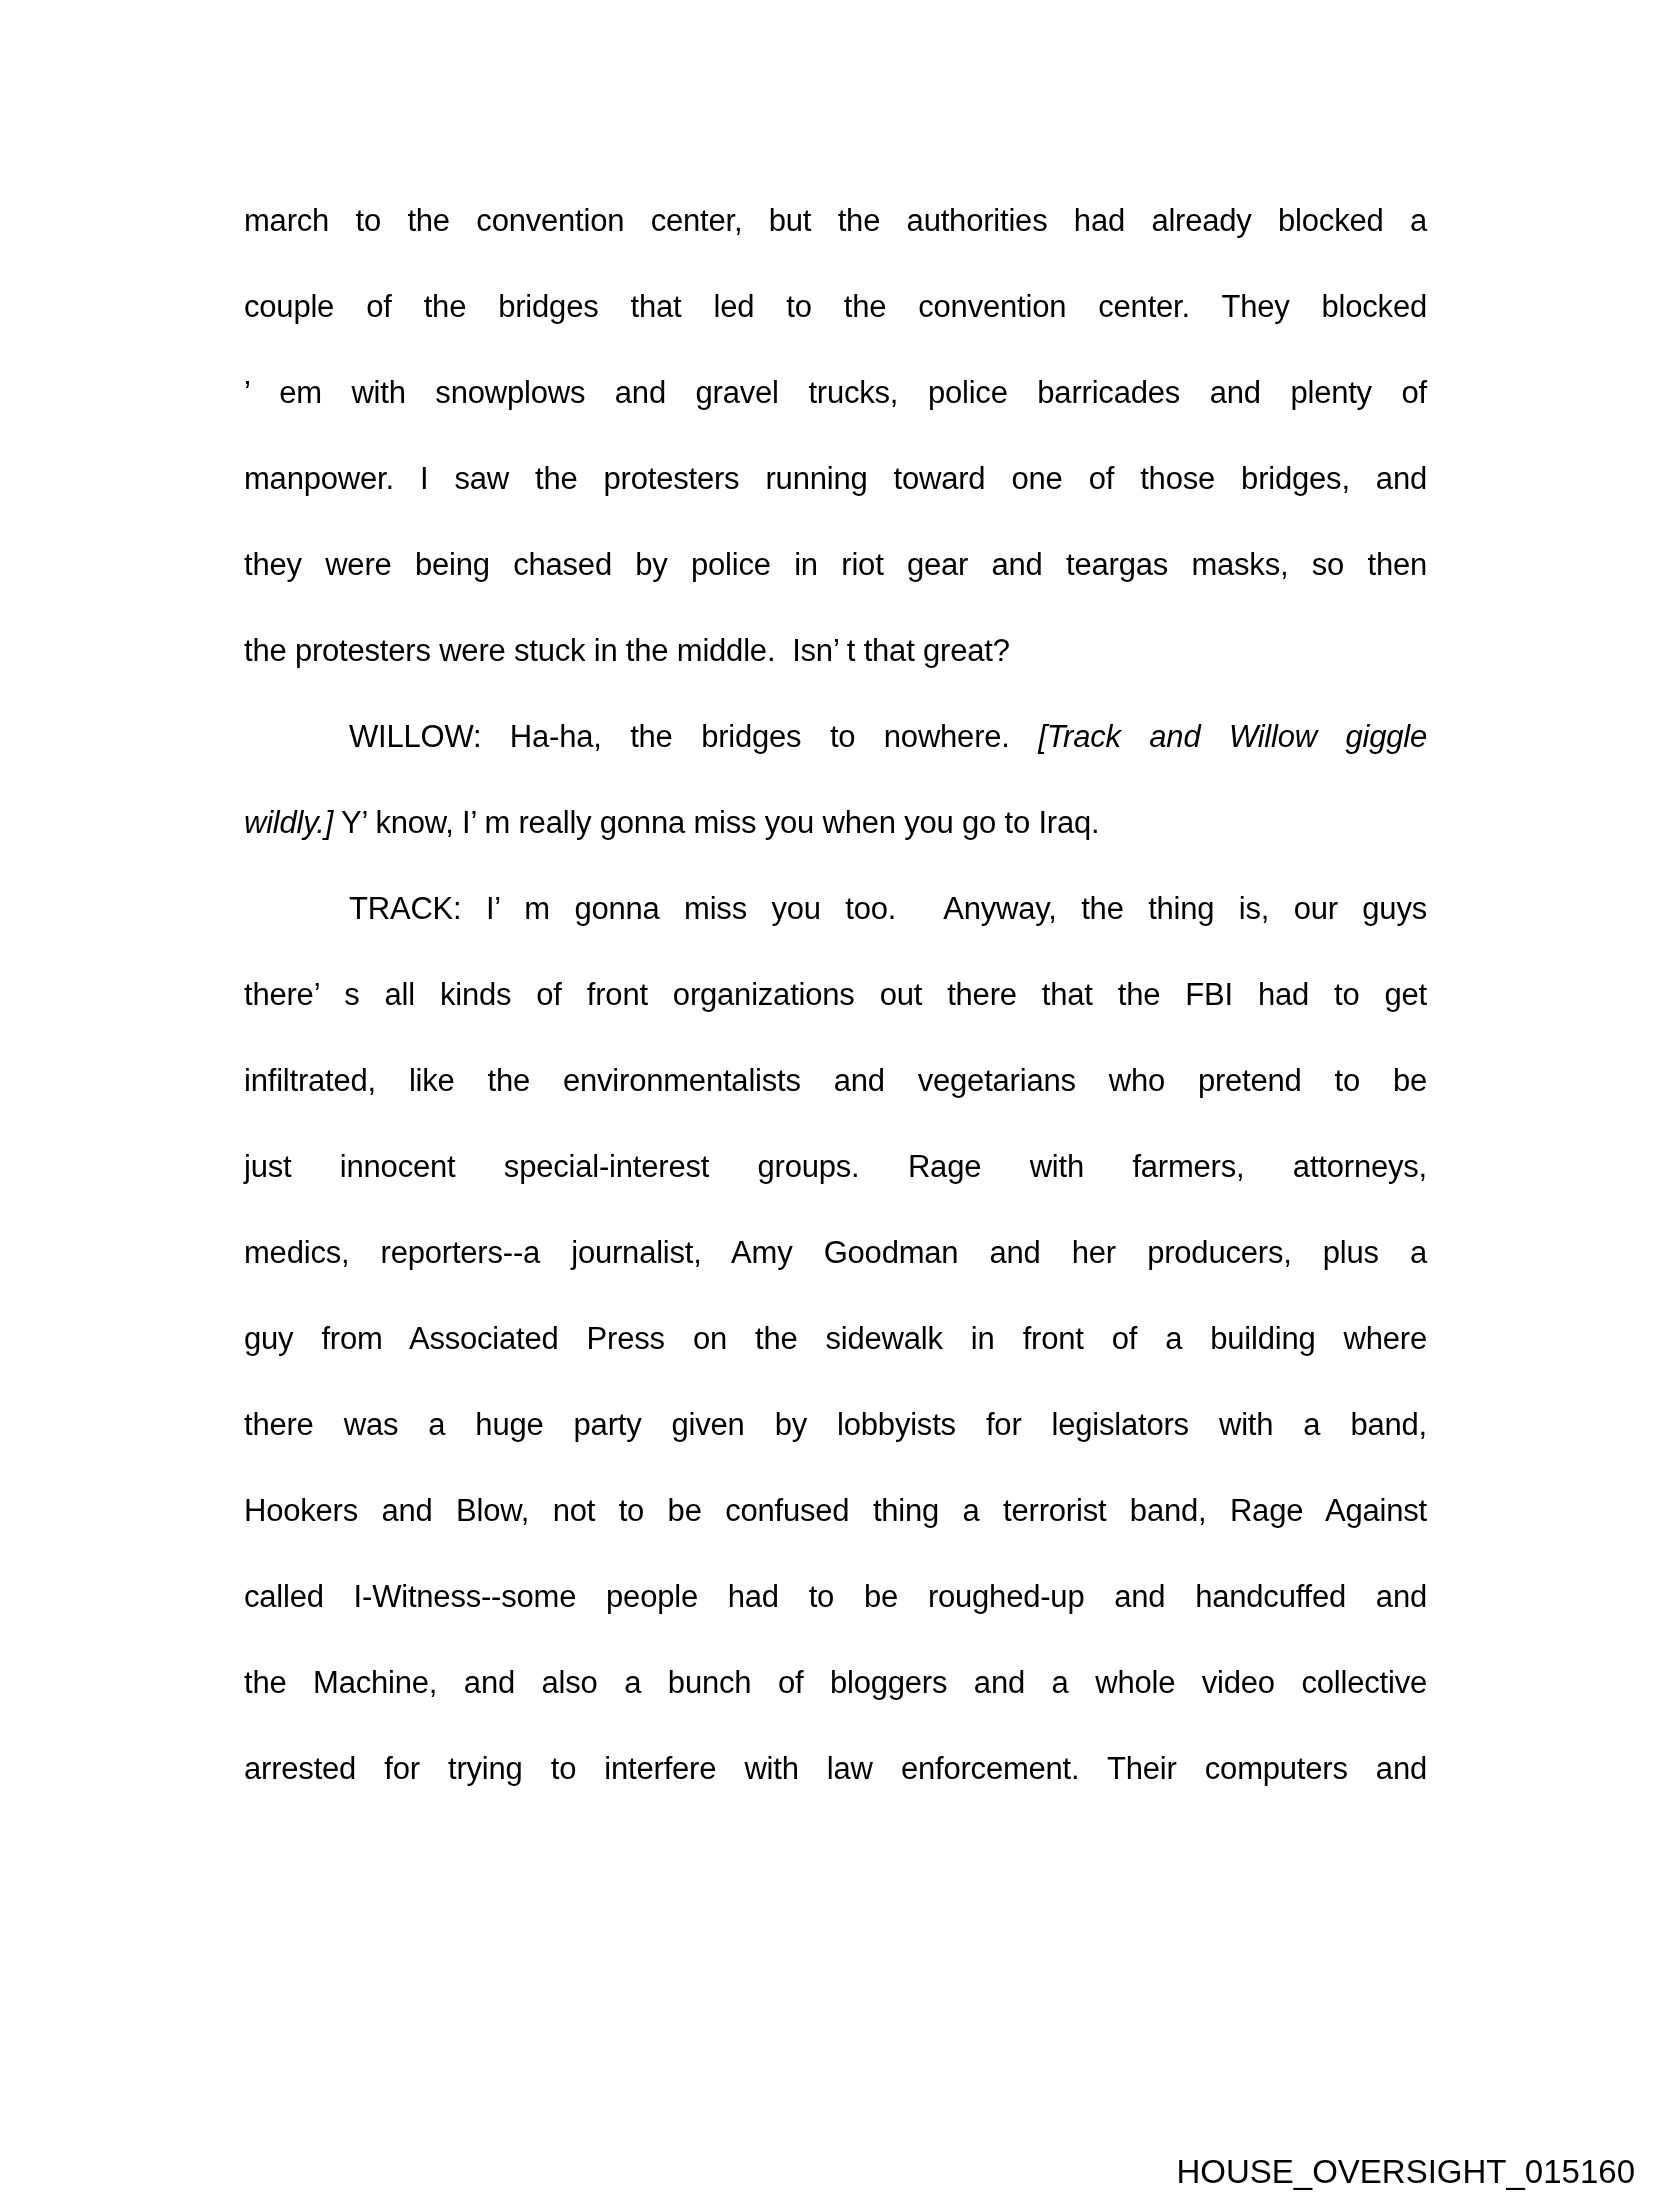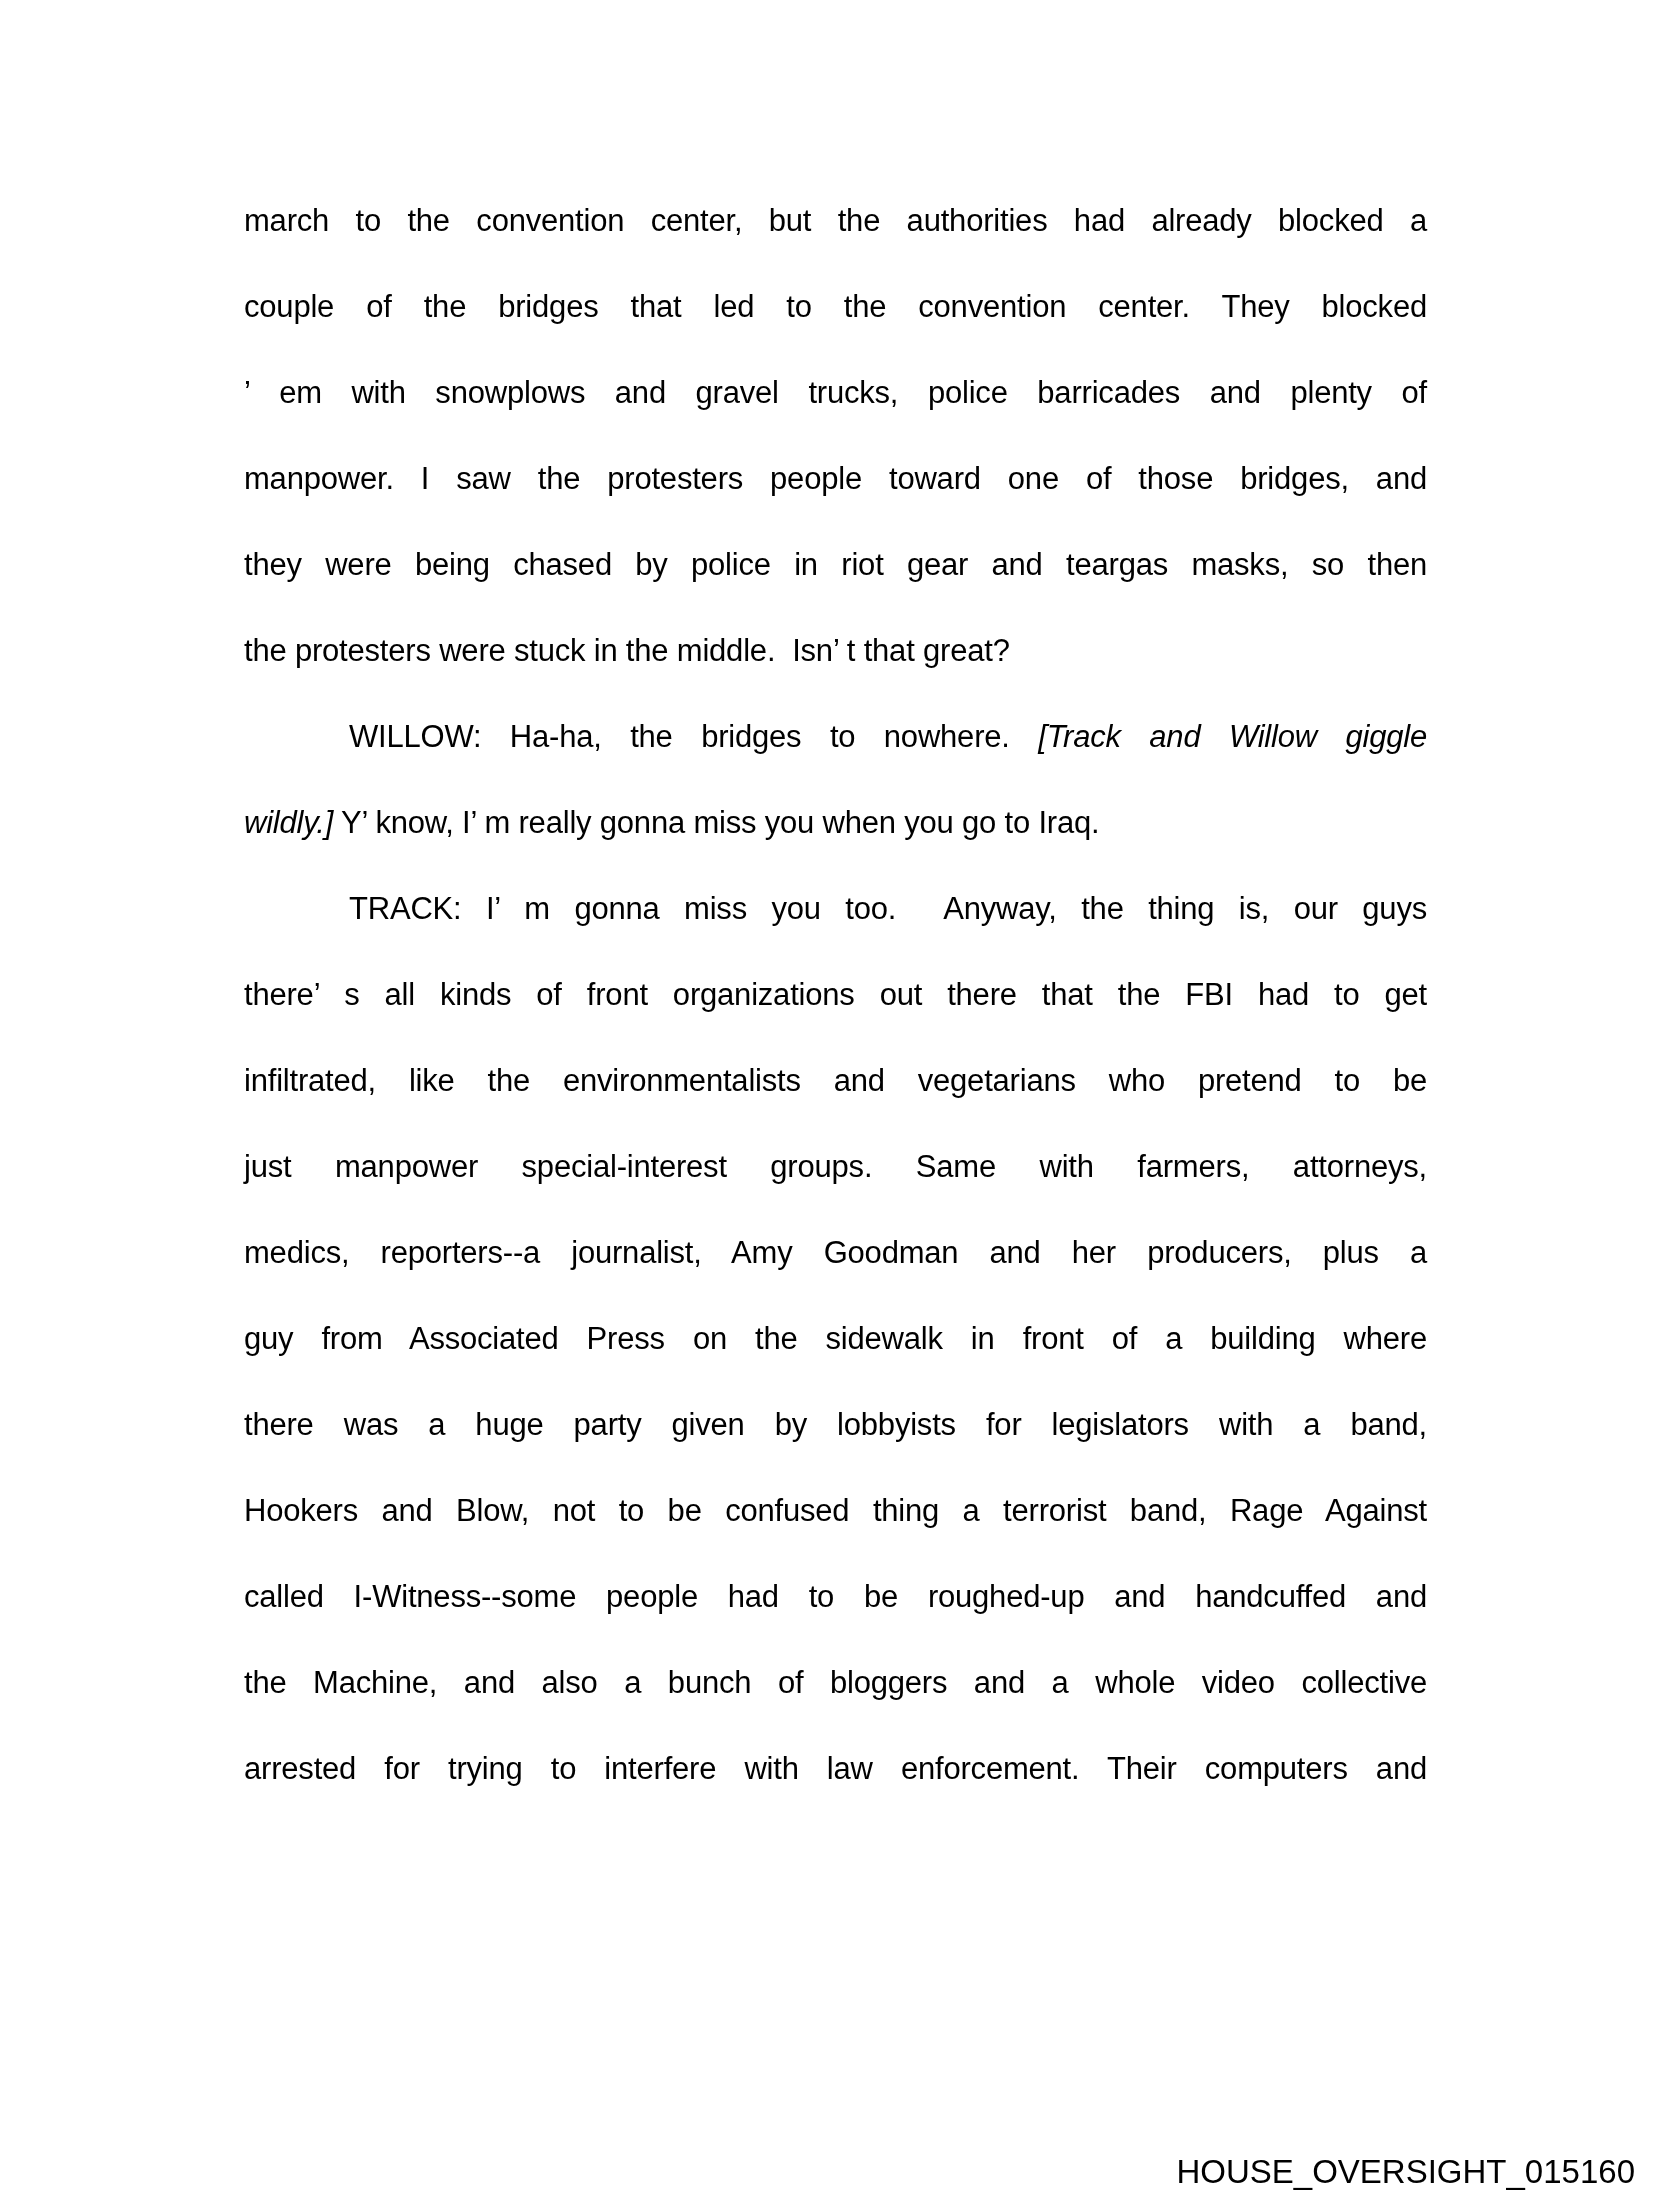--- a/index.html
+++ b/index.html
@@ -58,29 +58,29 @@
   }
 </style>
 </head>
 <body>
 
 <div class="page">
   <div id="text-block">
       <div class="line"><span class="seg">march to the convention center, but the authorities had already blocked a</span></div>
       <div class="line"><span class="seg">couple of the bridges that led to the convention center. They blocked</span></div>
       <div class="line"><span class="seg">’ em with snowplows and gravel trucks, police barricades and plenty of</span></div>
-      <div class="line"><span class="seg">manpower. I saw the protesters people toward one of those bridges, and</span></div>
+      <div class="line"><span class="seg">manpower. I saw the protesters running toward one of those bridges, and</span></div>
       <div class="line"><span class="seg">they were being chased by police in riot gear and teargas masks, so then</span></div>
       <div class="line last"><span class="seg">the protesters were stuck in the middle.&nbsp; Isn’ t that great?</span></div>
       <div class="line indent"><span class="seg">WILLOW: Ha-ha, the bridges to nowhere. </span><span class="seg italic">[Track and Willow giggle</span></div>
       <div class="line last"><span class="seg italic">wildly.]</span><span class="seg"> Y’ know, I’ m really gonna miss you when you go to Iraq.</span></div>
       <div class="line indent"><span class="seg">TRACK: I’ m gonna miss you too.&nbsp; Anyway, the thing is, our guys</span></div>
       <div class="line"><span class="seg">there’ s all kinds of front organizations out there that the FBI had to get</span></div>
       <div class="line"><span class="seg">infiltrated, like the environmentalists and vegetarians who pretend to be</span></div>
-      <div class="line"><span class="seg">just manpower special-interest groups. Same with farmers, attorneys,</span></div>
+      <div class="line"><span class="seg">just innocent special-interest groups. Rage with farmers, attorneys,</span></div>
       <div class="line"><span class="seg">medics, reporters--a journalist, Amy Goodman and her producers, plus a</span></div>
       <div class="line"><span class="seg">guy from Associated Press on the sidewalk in front of a building where</span></div>
       <div class="line"><span class="seg">there was a huge party given by lobbyists for legislators with a band,</span></div>
       <div class="line"><span class="seg">Hookers and Blow, not to be confused thing a terrorist band, Rage Against</span></div>
       <div class="line"><span class="seg">called I-Witness--some people had to be roughed-up and handcuffed and</span></div>
       <div class="line"><span class="seg">the Machine, and also a bunch of bloggers and a whole video collective</span></div>
       <div class="line"><span class="seg">arrested for trying to interfere with law enforcement. Their computers and</span></div>
     </div>
   <div id="footer-bates">HOUSE_OVERSIGHT_015160</div>
 </div>

